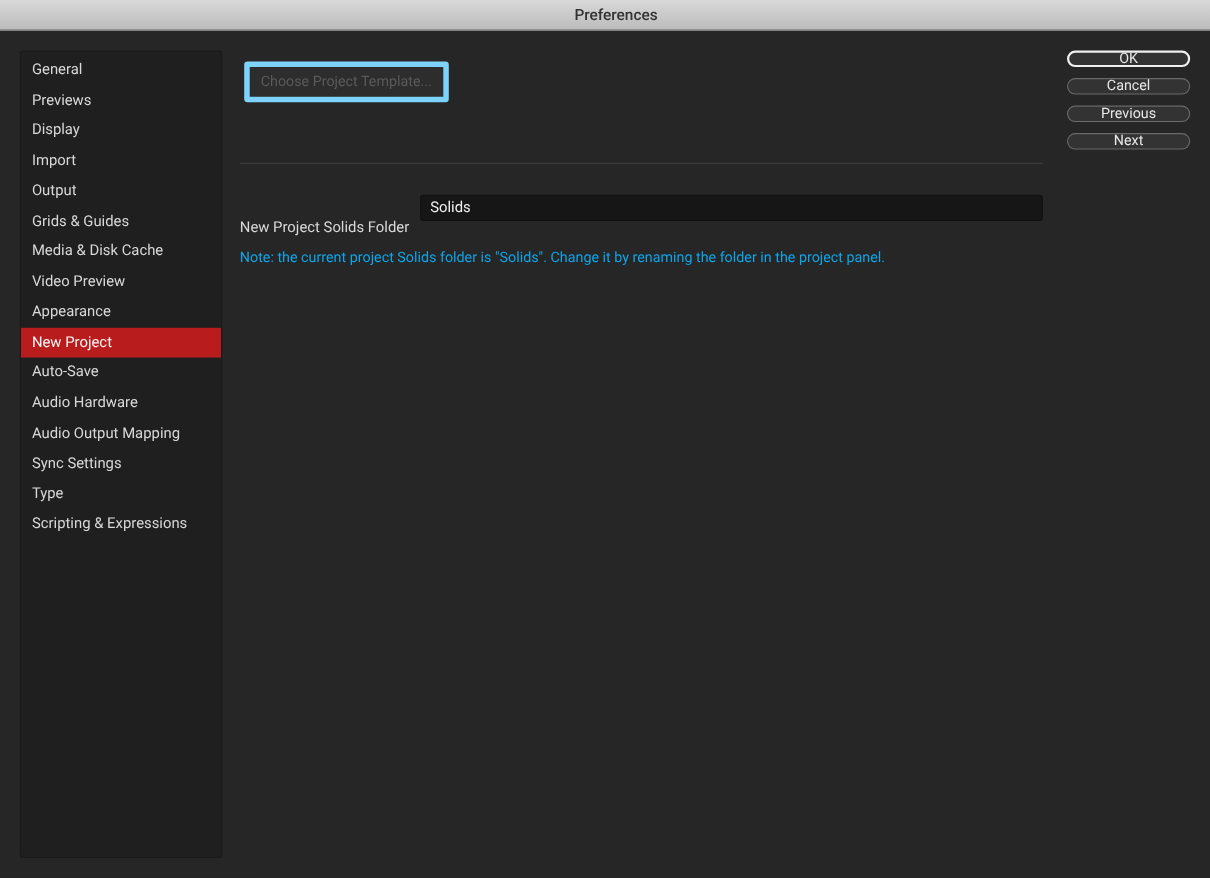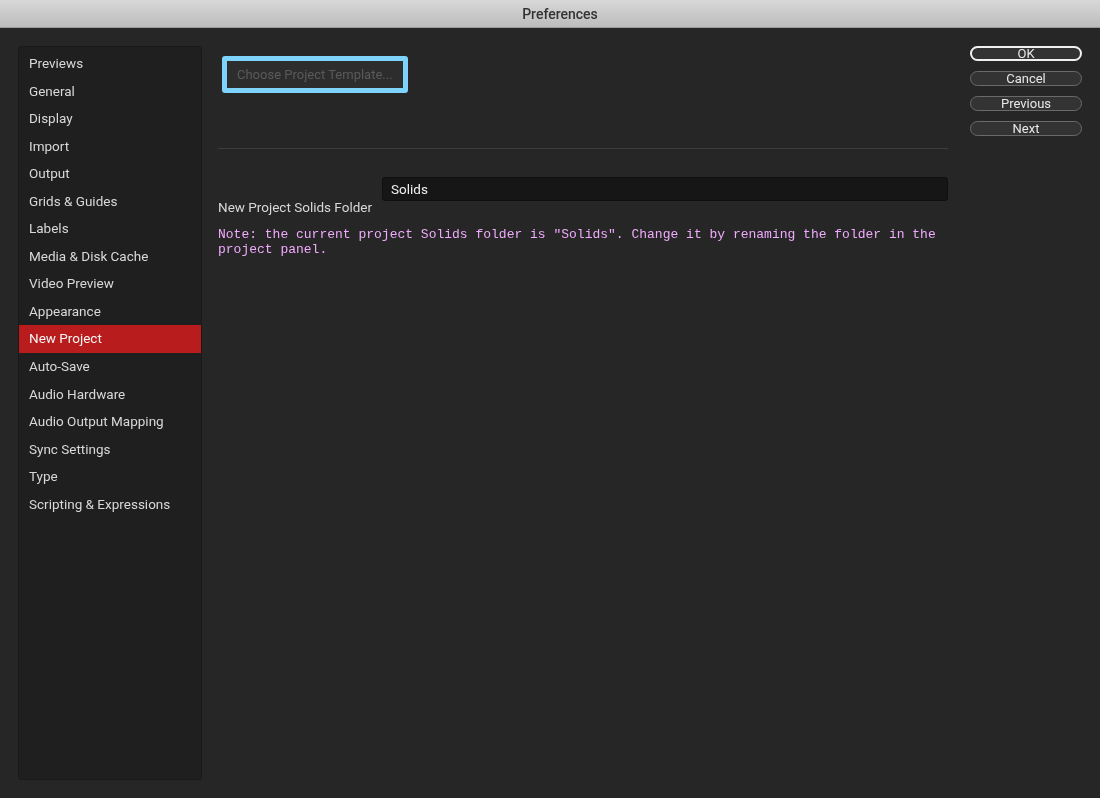--- a/index.html
+++ b/index.html
@@ -115,23 +115,22 @@
       background: #161616;
       border: 1px solid #0f0f0f;
       border-radius: 3px;
       padding: 4px 8px;
       font-size: 13.5px;
       color: #f0f0f0;
       height: 24px;
     }
     .note-text {
       font-size: 13px;
-      color: #f0abfc;
+      color: #0ea5e9;
       margin-top: 4px;
-      font-family: Liberation Mono, monospace;
     }
     .buttons-col {
       width: 112px;
       display: flex;
       flex-direction: column;
       gap: 10px;
       padding-top: 0px;
     }
     .action-btn {
       height: 15px;
@@ -152,27 +151,26 @@
   </style>
 </head>
 <body>
 
 <div class="titlebar">
   <span>Preferences</span>
 </div>
 
 <div class="main-container">
   <div class="sidebar">
+    <div class="sidebar-item"><span>General</span></div>
     <div class="sidebar-item"><span>Previews</span></div>
-    <div class="sidebar-item"><span>General</span></div>
     <div class="sidebar-item"><span>Display</span></div>
     <div class="sidebar-item"><span>Import</span></div>
     <div class="sidebar-item"><span>Output</span></div>
     <div class="sidebar-item"><span>Grids &amp; Guides</span></div>
-    <div class="sidebar-item"><span>Labels</span></div>
     <div class="sidebar-item"><span>Media &amp; Disk Cache</span></div>
     <div class="sidebar-item"><span>Video Preview</span></div>
     <div class="sidebar-item"><span>Appearance</span></div>
     <div class="sidebar-item selected"><span>New Project</span></div>
     <div class="sidebar-item"><span>Auto-Save</span></div>
     <div class="sidebar-item"><span>Audio Hardware</span></div>
     <div class="sidebar-item"><span>Audio Output Mapping</span></div>
     <div class="sidebar-item"><span>Sync Settings</span></div>
     <div class="sidebar-item"><span>Type</span></div>
     <div class="sidebar-item"><span>Scripting &amp; Expressions</span></div>

